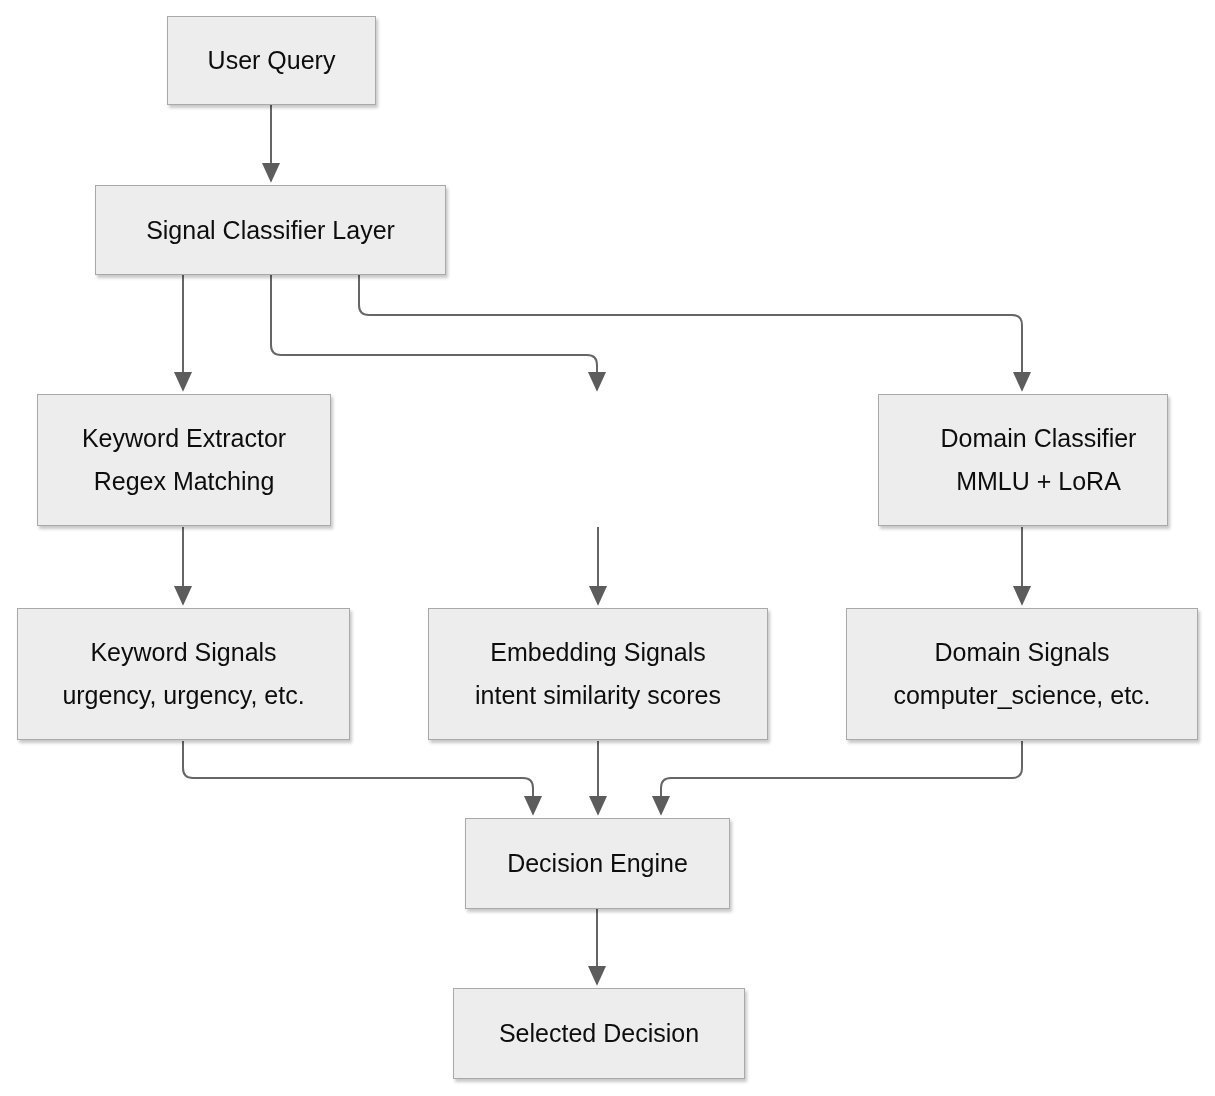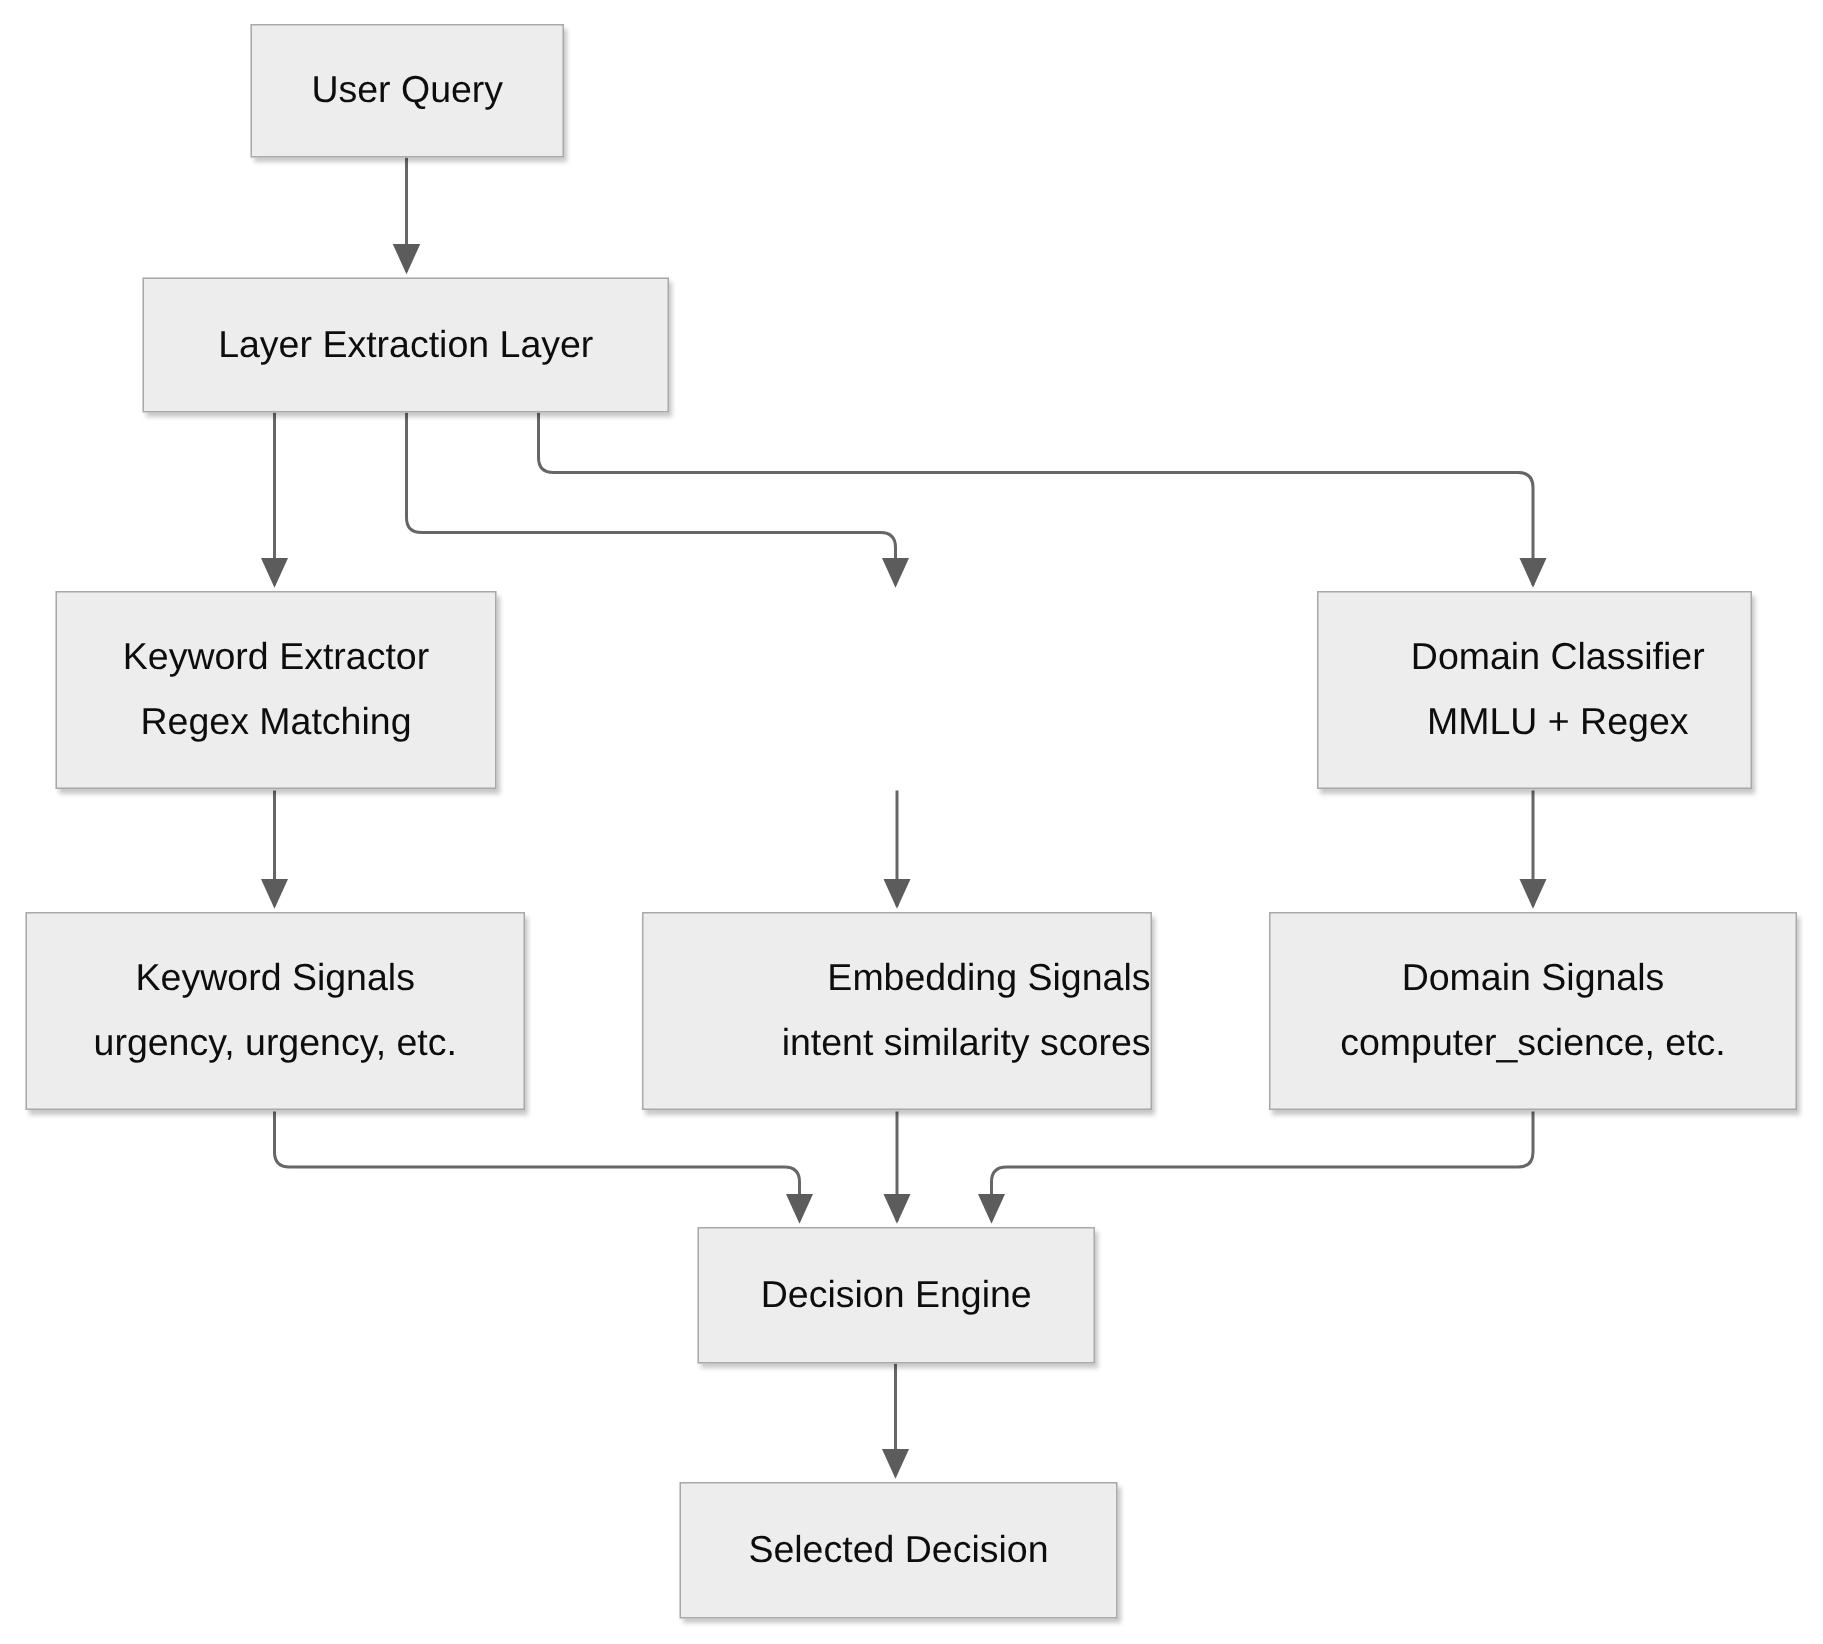--- a/index.html
+++ b/index.html
@@ -45,21 +45,21 @@
     line-height: 43px;
     white-space: nowrap;
   }
   
   #n-user-query        { left: 167px; top:  16px; width: 209px; height:  89px; }
   #n-signal-extraction { left:  95px; top: 185px; width: 351px; height:  90px; }
   #n-keyword-extractor { left:  37px; top: 394px; width: 294px; height: 132px; }
   #n-embedding-model   { left: 421px; top: 394px; width: 355px; height: 132px; }
   #n-domain-classifier { left: 878px; top: 394px; width: 290px; height: 132px; padding-left: 31px; }
   #n-keyword-signals   { left:  17px; top: 608px; width: 333px; height: 132px; align-items: center; }
-  #n-embedding-signals { left: 428px; top: 608px; width: 340px; height: 132px; align-items: flex-end; }
+  #n-embedding-signals { left: 428px; top: 608px; width: 340px; height: 132px; }
   #n-domain-signals    { left: 846px; top: 608px; width: 352px; height: 132px; }
   #n-decision-engine   { left: 465px; top: 818px; width: 265px; height:  91px; }
   #n-selected-decision { left: 453px; top: 988px; width: 292px; height:  91px; }
 </style>
 </head>
 <body>
 
 <div id="canvas">
 
   <svg id="edges" viewBox="0 0 1215 1096" xmlns="http://www.w3.org/2000/svg">
@@ -79,32 +79,32 @@
     <path class="edge" d="M598,741 L598,814" marker-end="url(#arrow)"></path>
     <path class="edge" d="M1022,741 L1022,768 Q1022,778 1012,778 L671,778 Q661,778 661,788 L661,814" marker-end="url(#arrow)"></path>
     <path class="edge" d="M597,909 L597,984" marker-end="url(#arrow)"></path>
   </svg>
 
   <div class="node" id="n-user-query">
     <span>User Query</span>
   </div>
 
   <div class="node" id="n-signal-extraction">
-    <span>Layer Extraction Layer</span>
+    <span>Signal Classifier Layer</span>
   </div>
 
   <div class="node" id="n-keyword-extractor">
     <span>Keyword Extractor</span>
     <span>Regex Matching</span>
   </div>
 
 
   <div class="node" id="n-domain-classifier">
     <span>Domain Classifier</span>
-    <span>MMLU + Regex</span>
+    <span>MMLU + LoRA</span>
   </div>
 
   <div class="node" id="n-keyword-signals">
     <span>Keyword Signals</span>
     <span>urgency, urgency, etc.</span>
   </div>
 
   <div class="node" id="n-embedding-signals">
     <span>Embedding Signals</span>
     <span>intent similarity scores</span>

